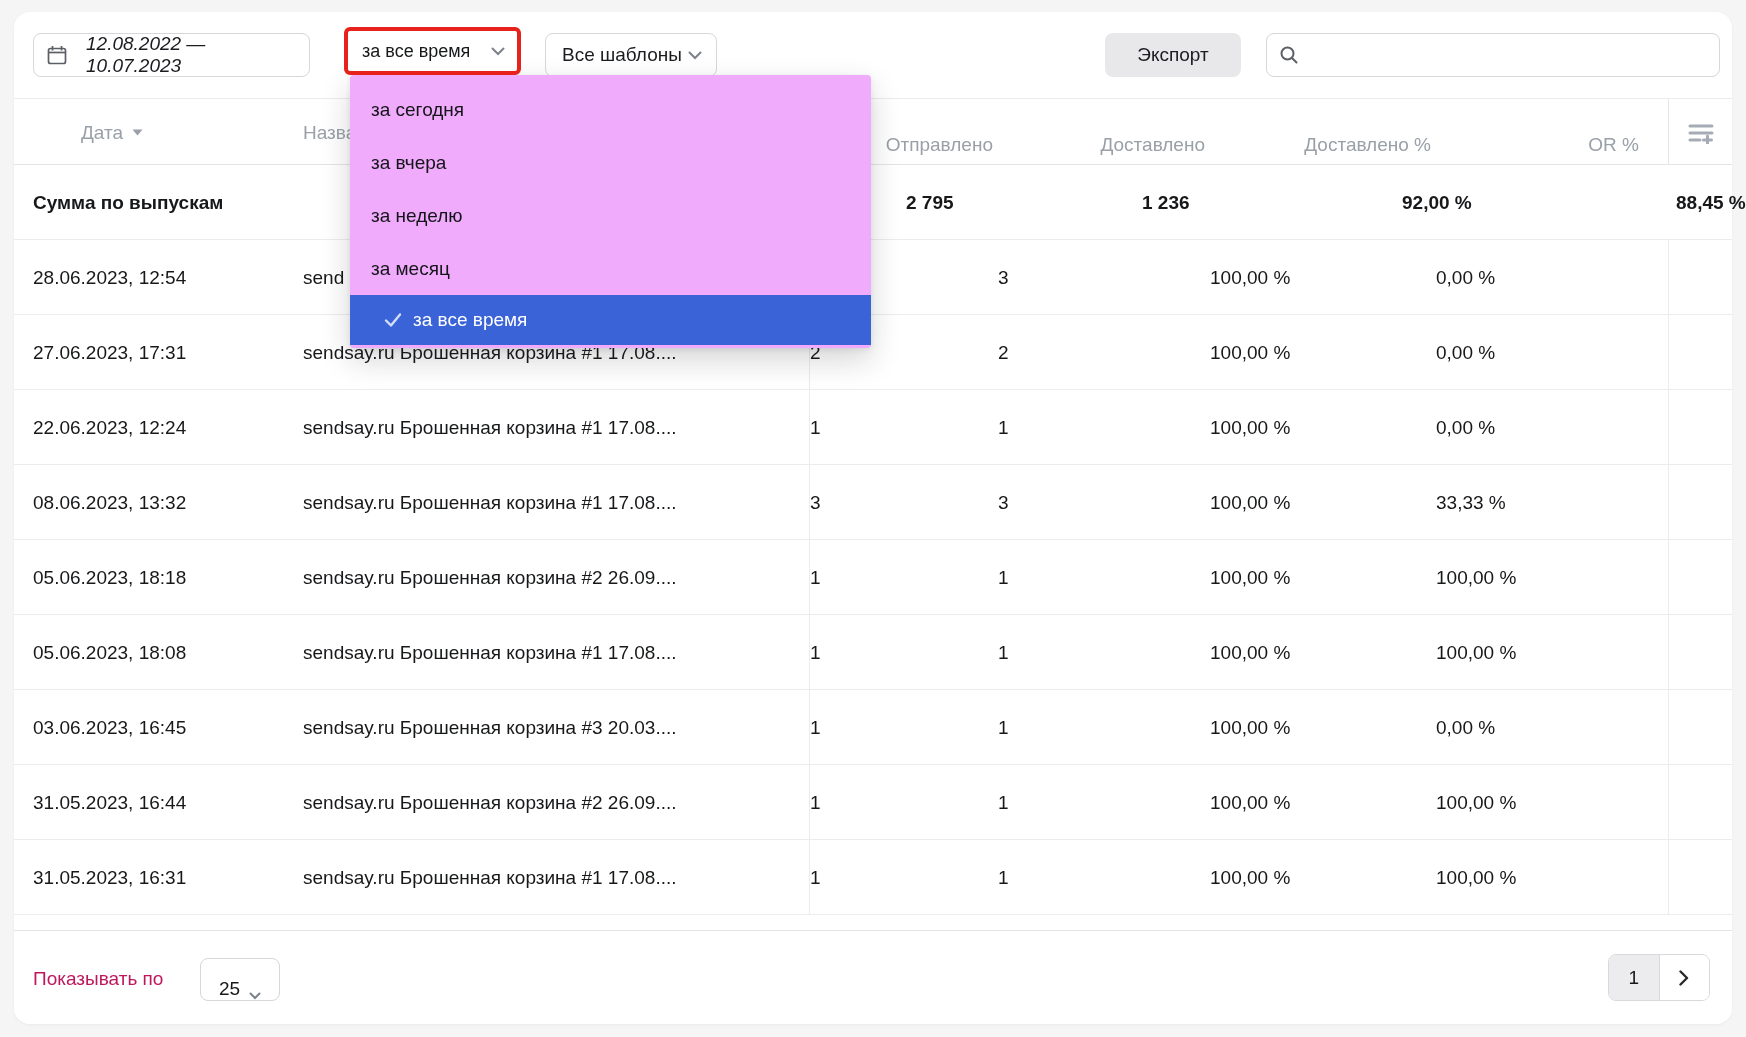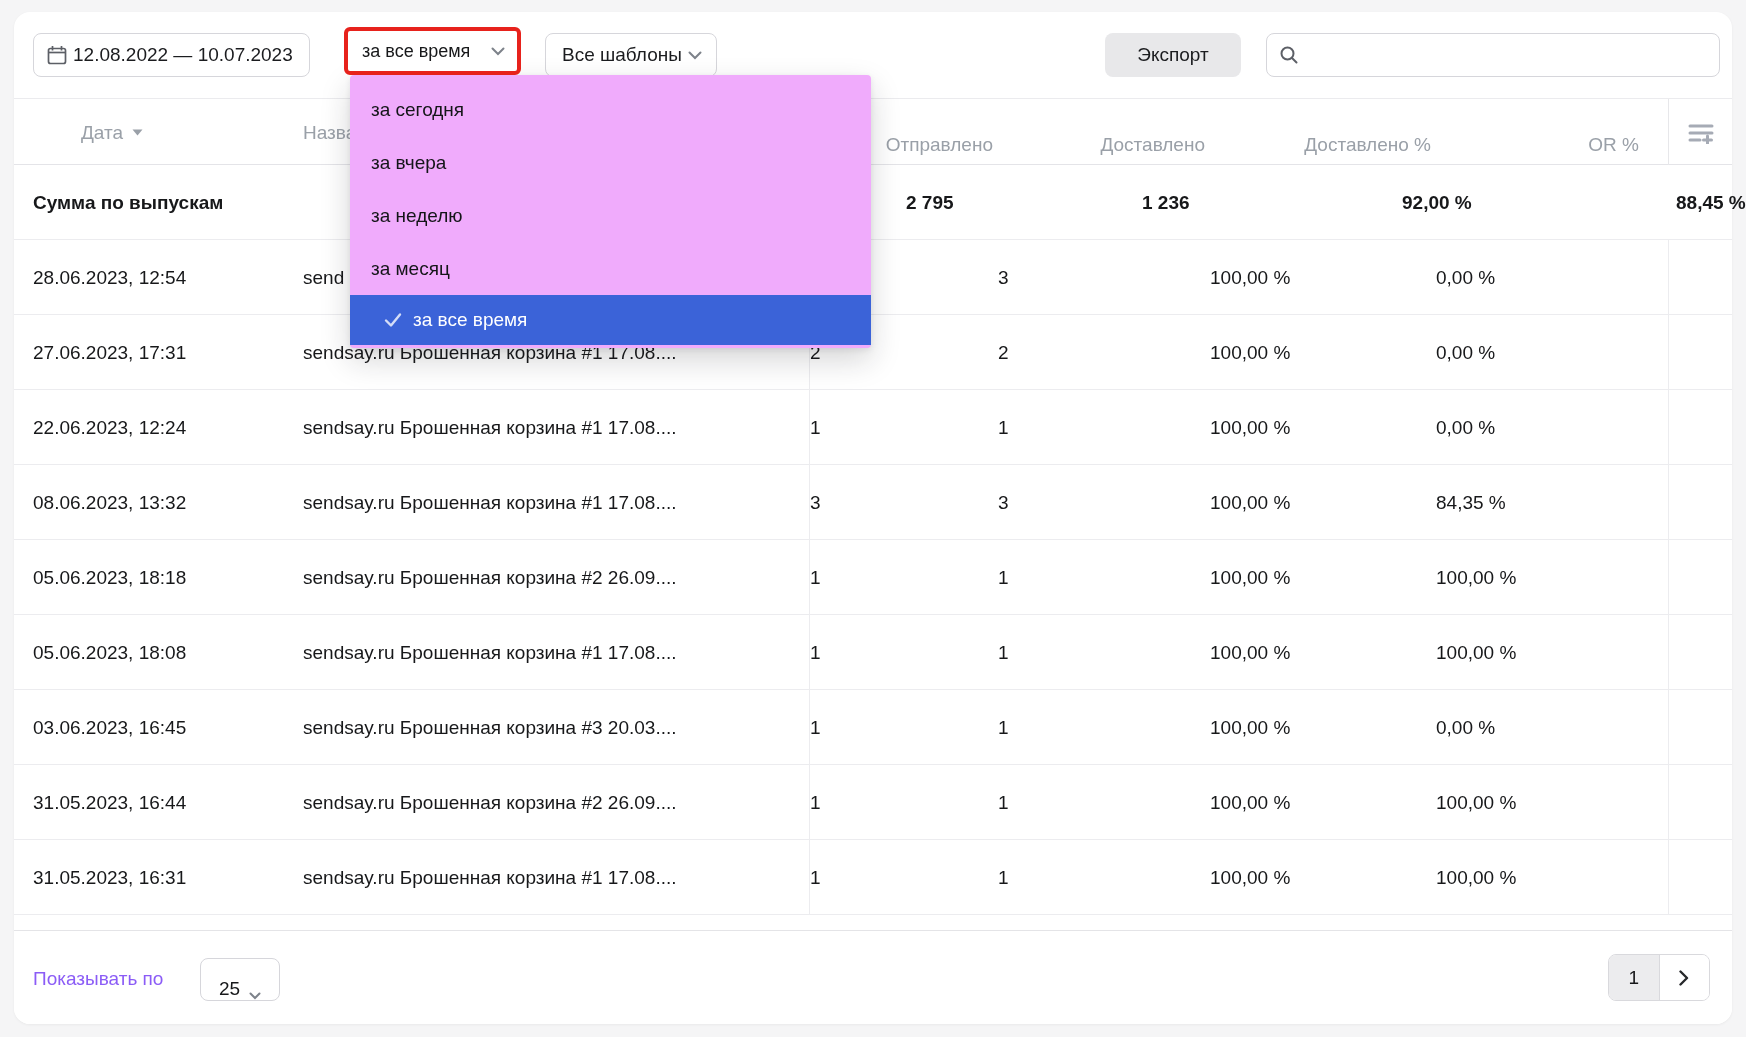--- a/index.html
+++ b/index.html
@@ -16,21 +16,21 @@
     position:absolute; left:14px; top:12px; width:1718px; height:1012px;
     background:#ffffff; border-radius:16px; box-shadow:0 1px 3px rgba(0,0,0,.05);
   }
 
   
   .ctrl {
     position:absolute; top:21px; height:44px; background:#fff;
     border:1px solid #d6d6db; border-radius:8px;
     display:flex; align-items:center; font-size:19px; color:#1b1c1f;
   }
-  .date-range { left:19px; width:277px; padding:4px 12px; gap:5px; cursor:pointer; }
+  .date-range { left:19px; width:277px; padding:4px 12px; gap:18px; cursor:pointer;font-style:italic; }
   .red-box {
     position:absolute; left:330px; top:15px; width:177px; height:48px;
     border:4px solid #e7221c; border-radius:6px; z-index:40; background:#fff;
   }
   .period-select {
     width:100%; height:100%; display:flex; align-items:center;
     justify-content:space-between; padding:0 12px 0 14px; font-size:18px; cursor:pointer;
   }
   .templates { left:531px; width:172px; padding:0 14px 0 16px; justify-content:space-between; cursor:pointer; }
   .export-btn {
@@ -67,21 +67,21 @@
   .thead .th.name-col { height:67px; border-right:1px solid #e7e7ea; }
   .trow .cell.icon-gap { height:75px; }
   .trow .cell.icon-col { border-left:1px solid #ececef; height:75px; }
   .trow.summary { font-weight:700;gap:48px; }
 
   
   .tfooter {
     position:absolute; left:0; top:918px; width:1718px; height:94px;
     border-top:1px solid #e4e4e7; background:#fff; border-radius:0 0 16px 16px;
   }
-  .pagesize-label { position:absolute; left:19px; top:37px; font-size:19px; color:#8b5cf6; }
+  .pagesize-label { position:absolute; left:19px; top:37px; font-size:19px; color:#be185d; }
   .pagesize-select {
     position:absolute; left:186px; top:27px; width:80px; height:43px;
     border:1px solid #d6d6db; border-radius:8px; background:#fff;
     display:flex; align-items:flex-end; justify-content:center; gap:9px;
     font-size:19px; cursor:pointer;
   }
   .pagination {
     position:absolute; left:1594px; top:23px; width:102px; height:47px;
     border:1px solid #d9d9dd; border-radius:8px; overflow:hidden; display:flex; background:#fff;
   }
@@ -234,21 +234,21 @@
     <div class="cell icon-gap"></div>
     <div class="cell icon-col"></div>
   </div>
 
   <div class="trow">
     <div class="cell">08.06.2023, 13:32</div>
     <div class="cell name-cell">sendsay.ru Брошенная корзина #1 17.08....</div>
     <div class="cell num">3</div>
     <div class="cell num">3</div>
     <div class="cell num">100,00 %</div>
-    <div class="cell num">84,35 %</div>
+    <div class="cell num">33,33 %</div>
     <div class="cell icon-gap"></div>
     <div class="cell icon-col"></div>
   </div>
 
   <div class="trow">
     <div class="cell">05.06.2023, 18:18</div>
     <div class="cell name-cell">sendsay.ru Брошенная корзина #2 26.09....</div>
     <div class="cell num">1</div>
     <div class="cell num">1</div>
     <div class="cell num">100,00 %</div>

